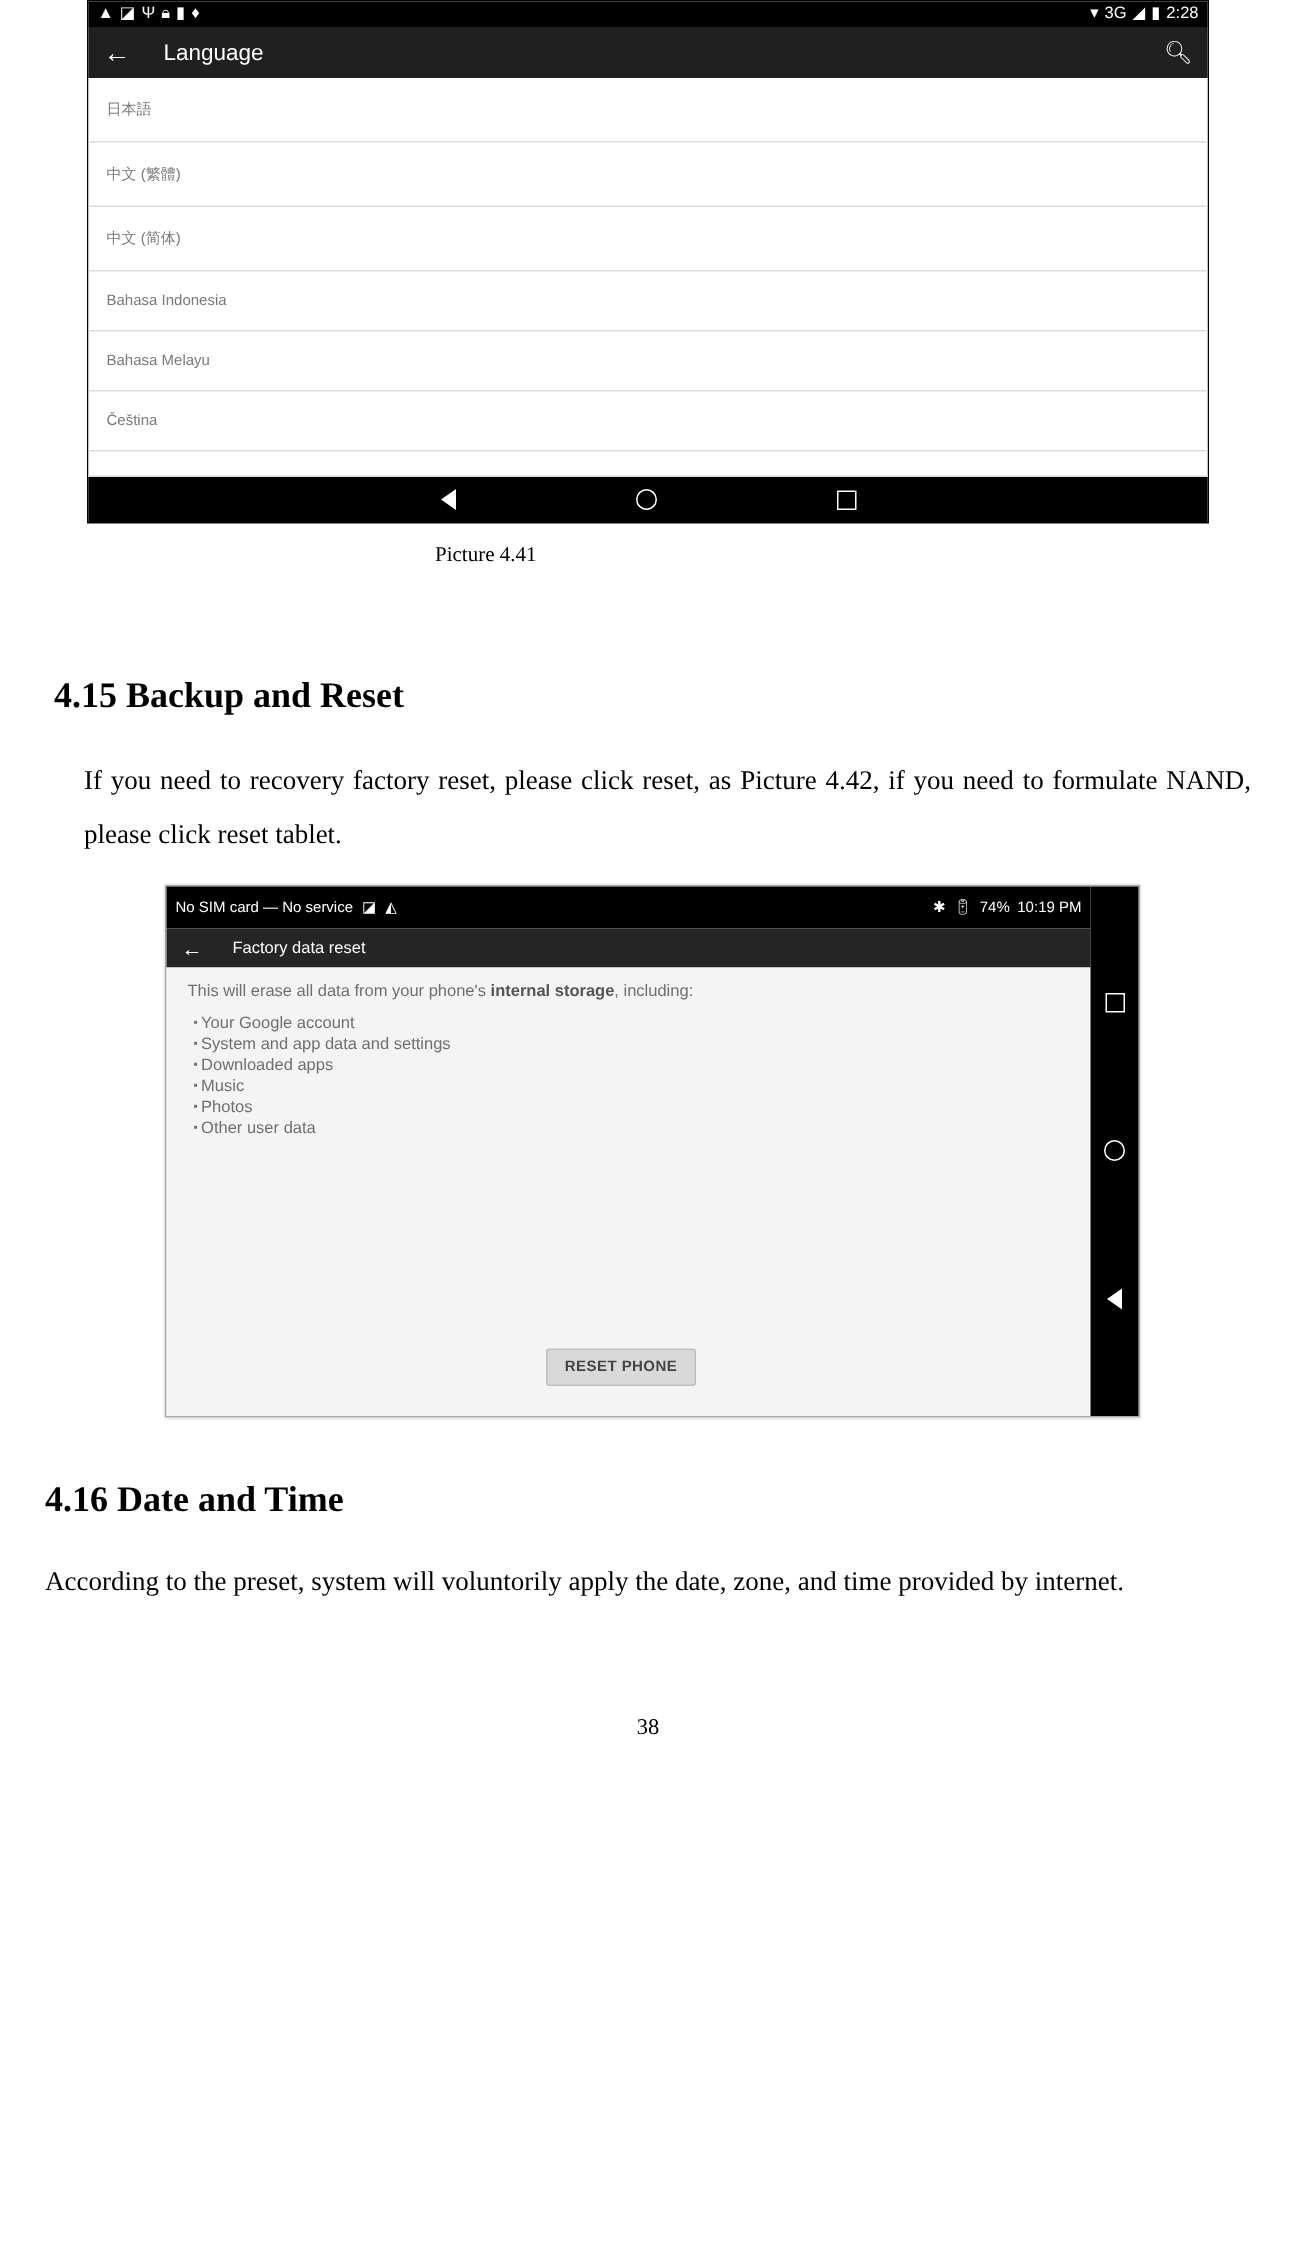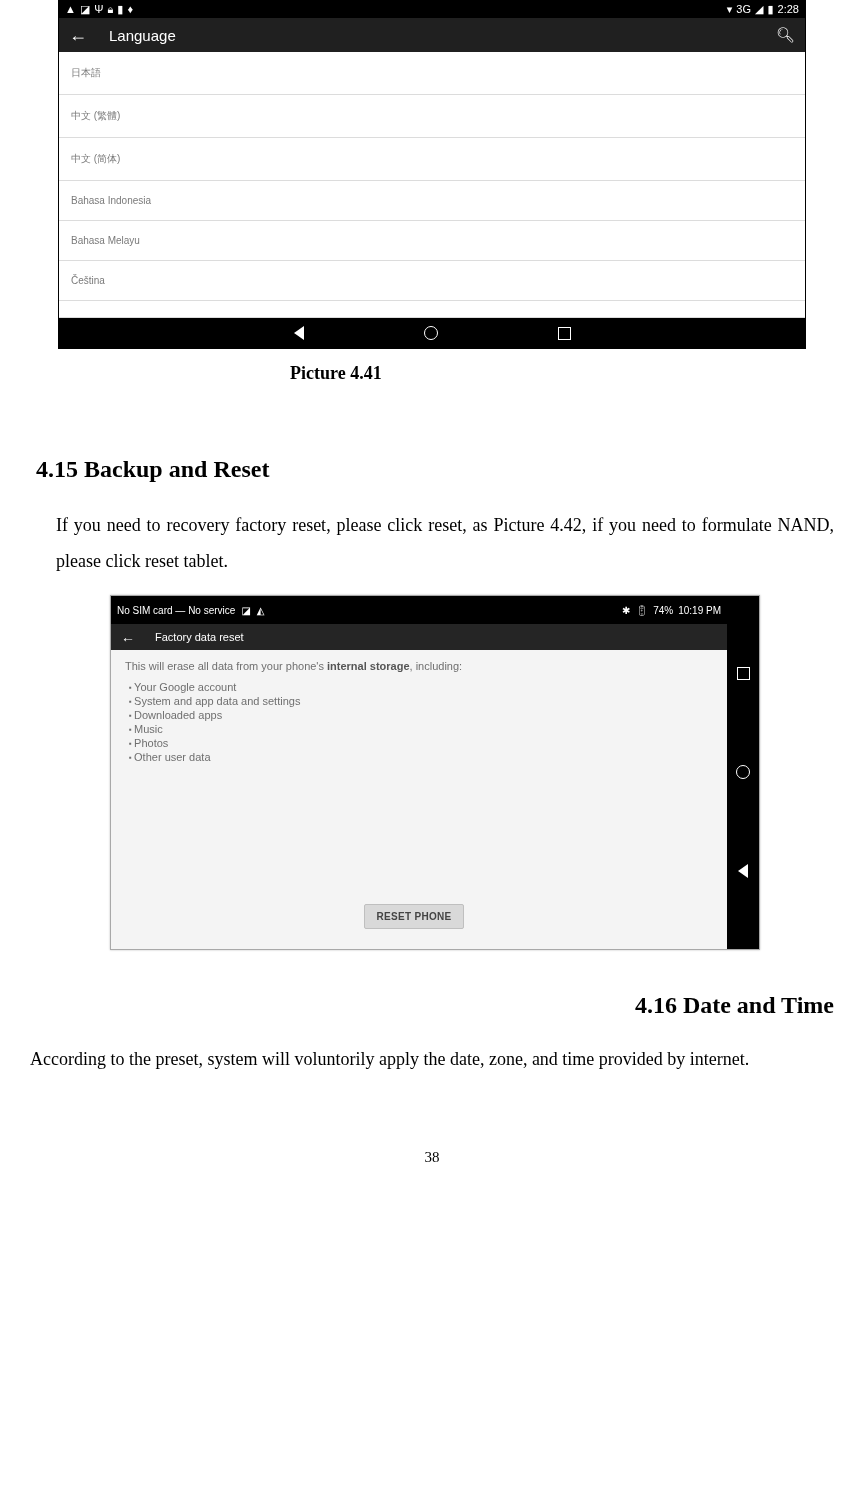--- a/index.html
+++ b/index.html
@@ -77,22 +77,22 @@
   }
   .nav-back-tri {
     width: 0; height: 0;
     border-top: 7px solid transparent;
     border-bottom: 7px solid transparent;
     border-right: 10px solid #fff;
   }
 
   .caption {
     font-family: "Times New Roman", serif;
-    font-weight: bold;
-    font-size: 18px;
+    font-weight: normal;
+    font-size: 14px;
     margin: 14px 0 8px 260px;
   }
 
   
   .section-heading {
     font-family: "Times New Roman", serif;
     font-weight: bold;
     font-size: 24px;
     margin: 72px 0 24px 6px;
   }
@@ -182,21 +182,20 @@
     border-top: 7px solid transparent;
     border-bottom: 7px solid transparent;
     border-right: 10px solid #fff;
   }
 
   .section-heading2 {
     font-family: "Times New Roman", serif;
     font-weight: bold;
     font-size: 24px;
     margin: 42px 0 22px 0;
-    text-align: right;
   }
   .body-text2 {
     font-family: "Times New Roman", serif;
     font-size: 18px;
     line-height: 2.0;
     text-align: justify;
     margin: 0 0 20px 0;
   }
   .page-number {
     text-align: center;

